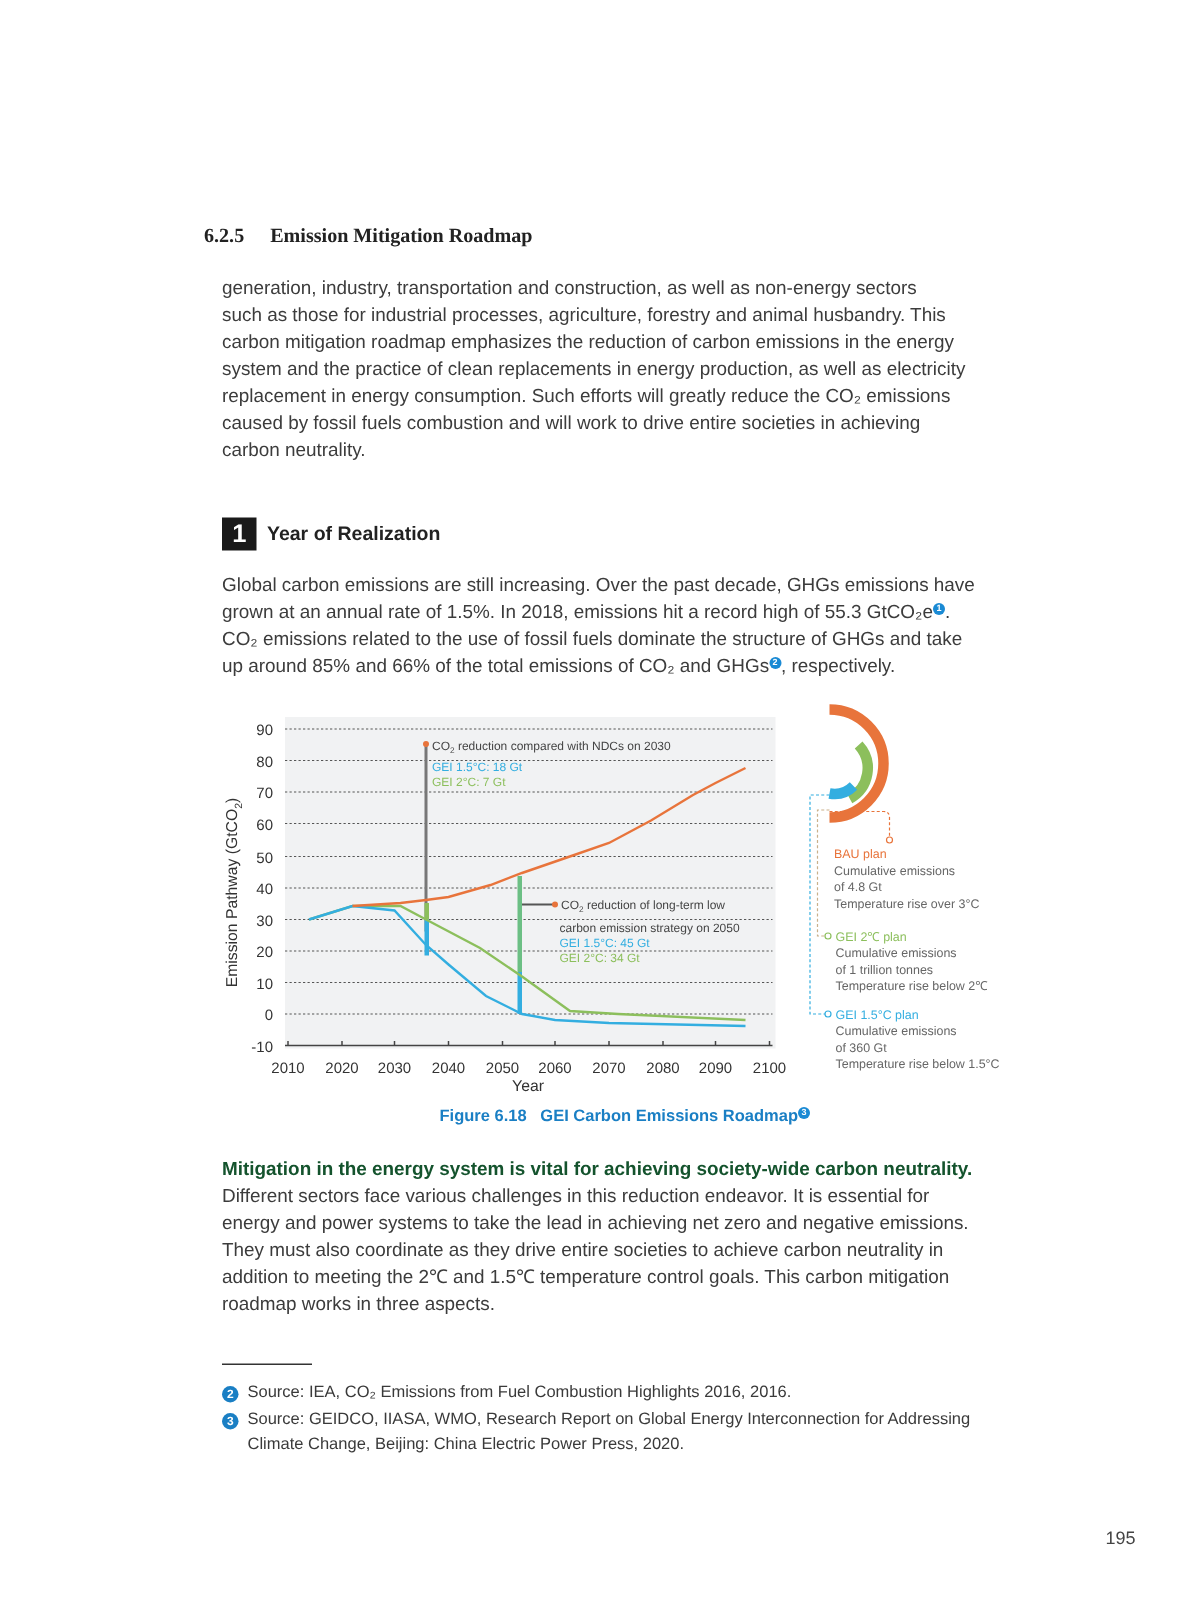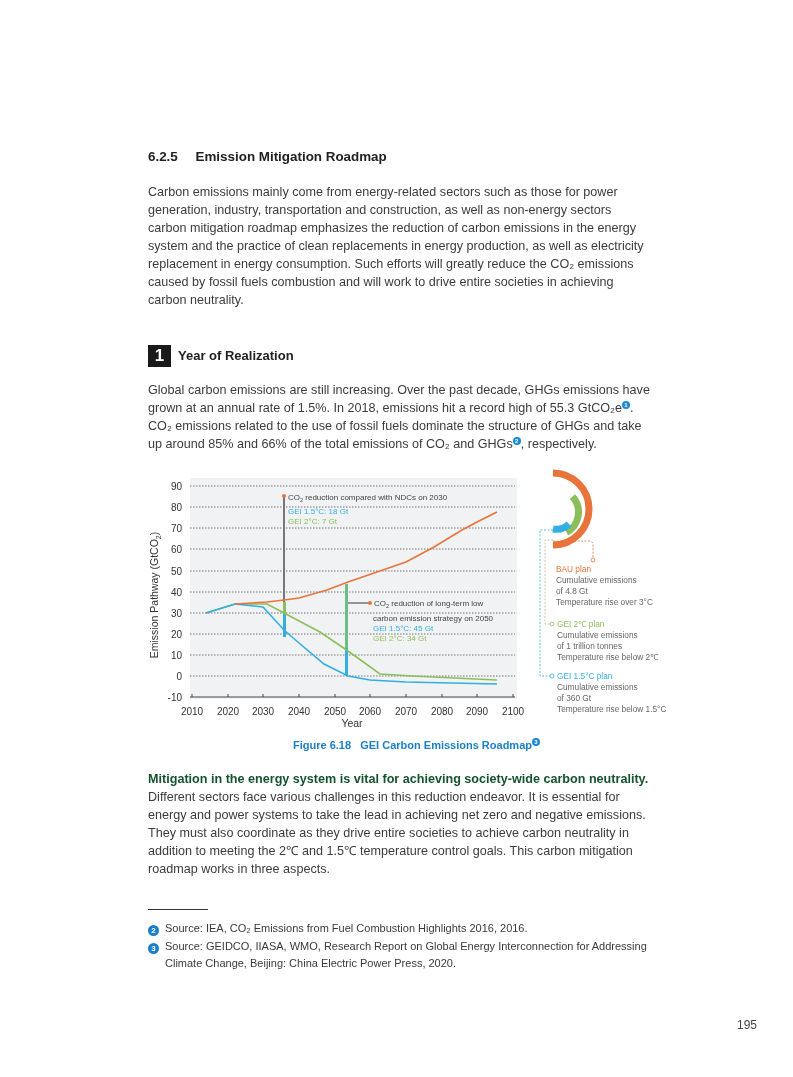--- a/index.html
+++ b/index.html
@@ -1,18 +1,18 @@
 <!DOCTYPE html>
 <html><head>
 <meta charset="utf-8">
 <style>
   html, body { margin:0; padding:0; background:#ffffff; }
   body { width:793px; height:1077px; position:relative; font-family:"Liberation Sans", sans-serif; color:#3a3a3a; overflow:hidden; }
   .abs { position:absolute; }
-  .h2 { left:148px; top:149px; font-size:13.4px; font-weight:bold; color:#222; }
+  .h2 { left:136px; top:149px; font-size:13.4px; font-weight:bold; color:#222;font-family:Liberation Serif, serif; }
   .h2 .num { margin-right:14px; }
   .para { left:148px; width:537px; font-size:12.6px; line-height:18px; text-align:justify; color:#3c3c3c; }
   .sup-dot { display:inline-block; width:8px; height:8px; border-radius:50%; background:#1a8ad4; color:#fff; font-size:6px; line-height:8px; text-align:center; vertical-align:super; font-weight:bold; }
   .sec-box { left:148px; top:345px; width:23px; height:22px; background:#1a1a1a; color:#fff; font-weight:bold; font-size:17px; text-align:center; line-height:22px; }
   .sec-title { left:178px; top:348px; font-size:13px; font-weight:bold; color:#222; }
   .caption { left:148px; width:537px; top:738px; text-align:center; font-size:11px; font-weight:bold; color:#1a7fc4; }
   .bold-lead { font-weight:bold; color:#14532d; }
   .fn-rule { left:148px; top:909px; width:60px; height:1px; background:#333; }
   .fn { left:148px; width:537px; font-size:11px; line-height:17.5px; color:#3a3a3a; }
   .fn .dot { display:inline-block; width:11px; height:11px; border-radius:50%; background:#1a7fc4; color:#fff; font-size:8px; line-height:11px; text-align:center; font-weight:bold; margin-right:6px; vertical-align:-1px; }
@@ -22,22 +22,22 @@
 </style>
 </head>
 <body>
 
 <div class="abs h2">
   <span class="num">6.2.5</span>
   <span>Emission Mitigation Roadmap</span>
 </div>
 
 <div class="abs para" style="top:183px;">
-  <div>Carbon emissions mainly come from energy-related sectors such as those for power</div>
   <div>generation, industry, transportation and construction, as well as non-energy sectors</div>
+  <div>such as those for industrial processes, agriculture, forestry and animal husbandry. This</div>
   <div>carbon mitigation roadmap emphasizes the reduction of carbon emissions in the energy</div>
   <div>system and the practice of clean replacements in energy production, as well as electricity</div>
   <div>replacement in energy consumption. Such efforts will greatly reduce the CO₂ emissions</div>
   <div>caused by fossil fuels combustion and will work to drive entire societies in achieving</div>
   <div>carbon neutrality.</div>
 </div>
 
 <div class="abs sec-box">1</div>
 <div class="abs sec-title">Year of Realization</div>
 

